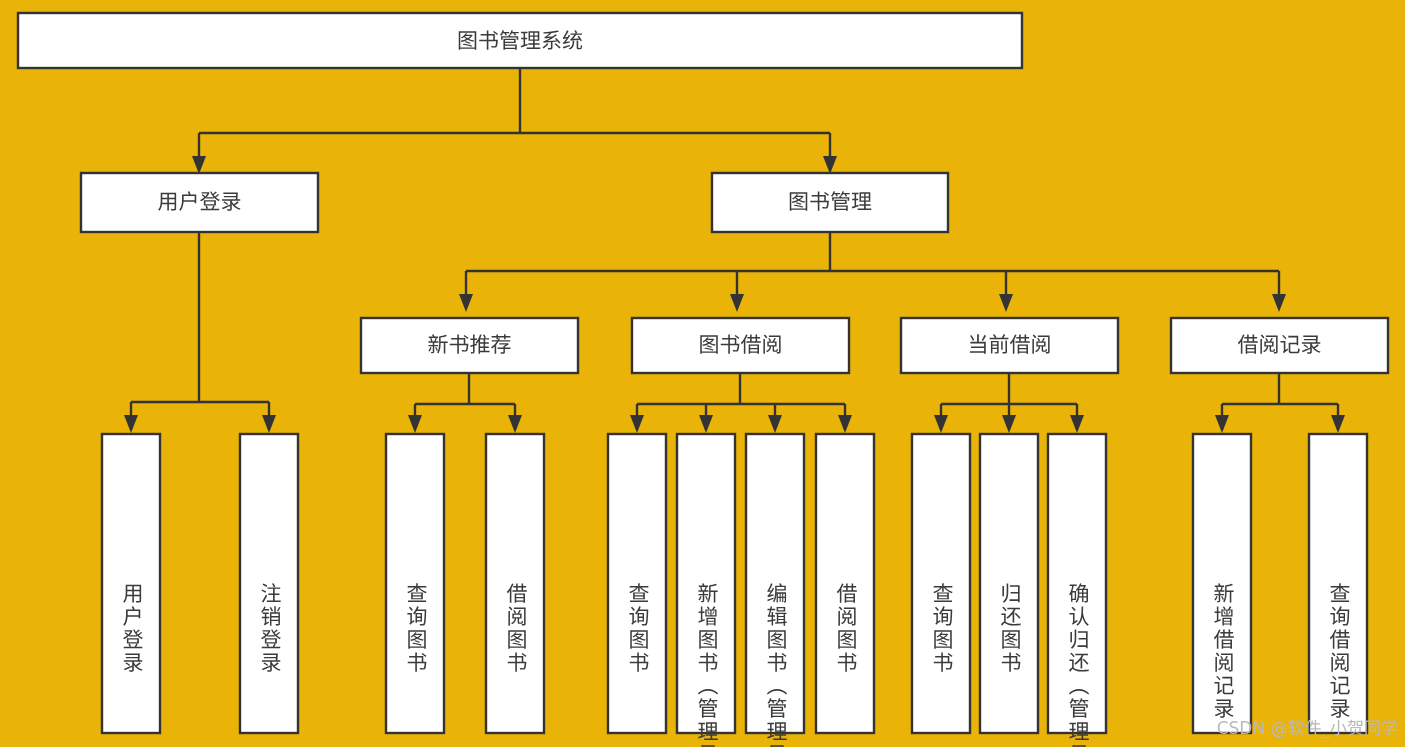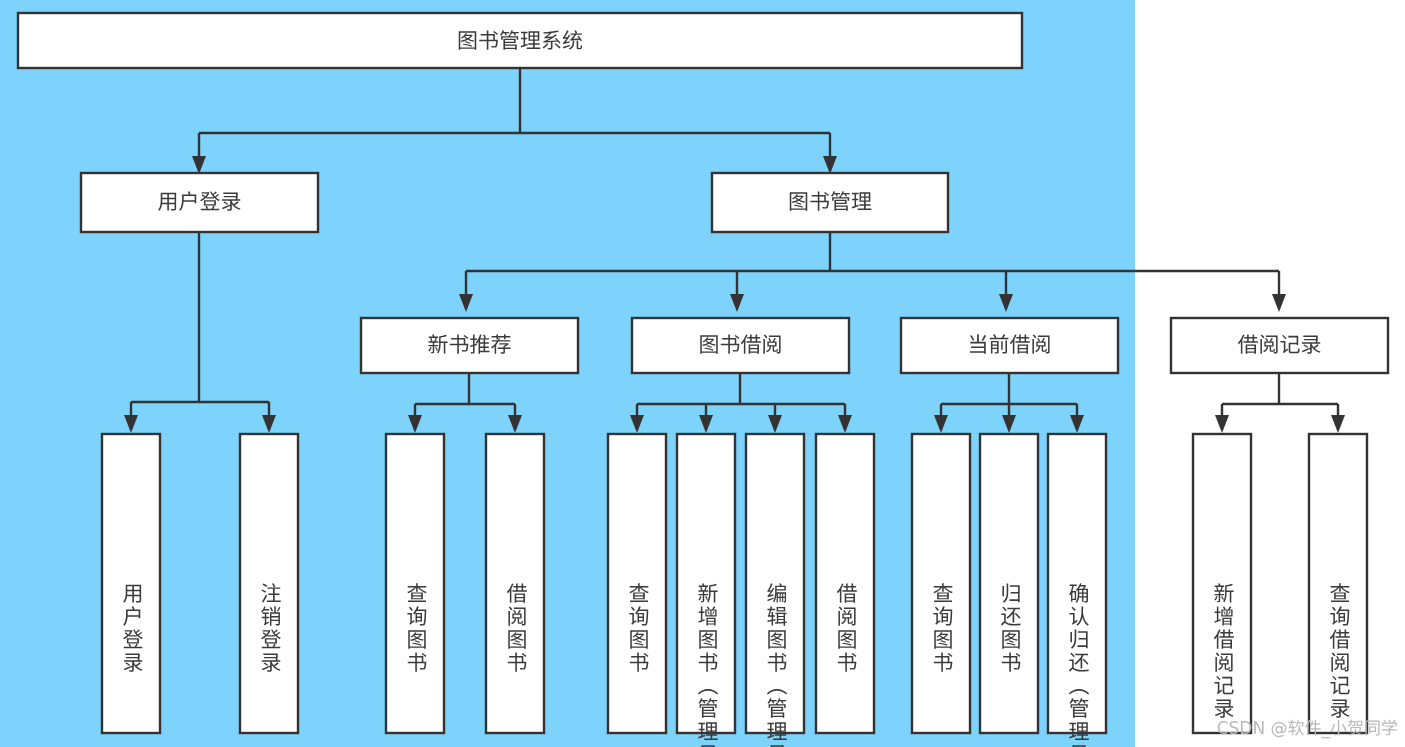--- a/index.html
+++ b/index.html
@@ -9,23 +9,23 @@
     background: #ffffff;
   }
   body {
     width: 1405px;
     height: 747px;
     overflow: hidden;
     font-family: "DejaVu Sans", "Liberation Sans", sans-serif;
   }
   #diagram-root {
     position: relative;
-    width: 1135px;
+    width: 1405px;
     height: 747px;
-    background: #7dd3fc;
+    background: #eab308;
     text-align: right;
   }
   svg#diagram-svg {
     position: absolute;
     top: 0;
     left: 0;
     width: 1405px;
     height: 747px;
     display: block;
   }

